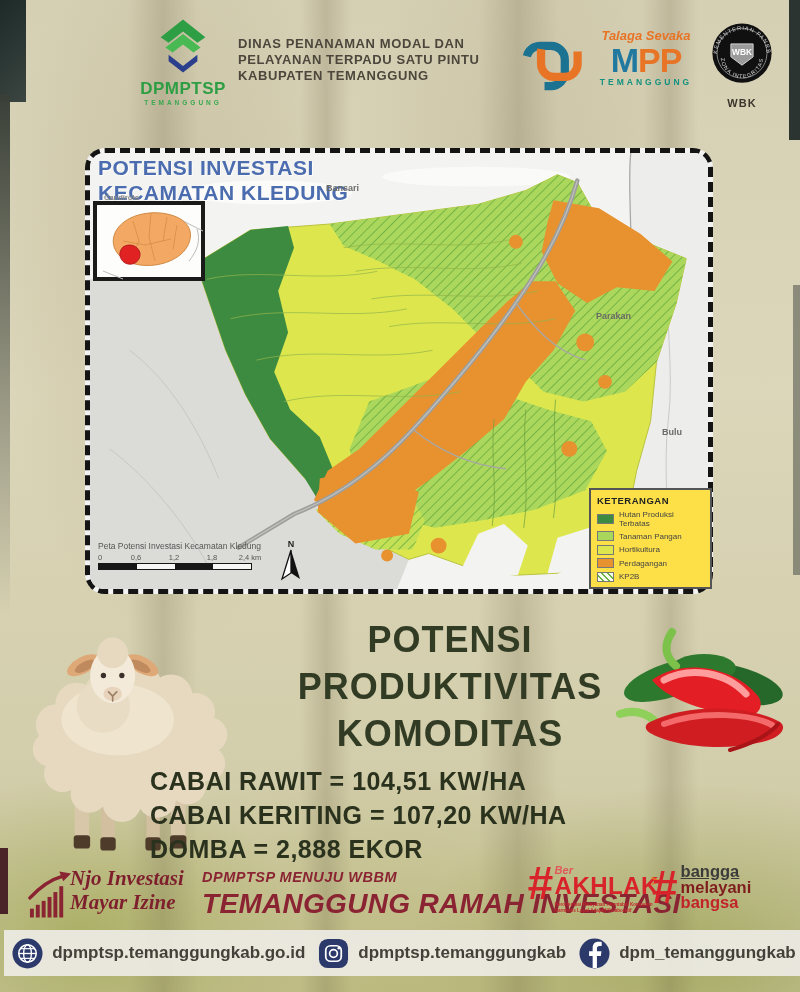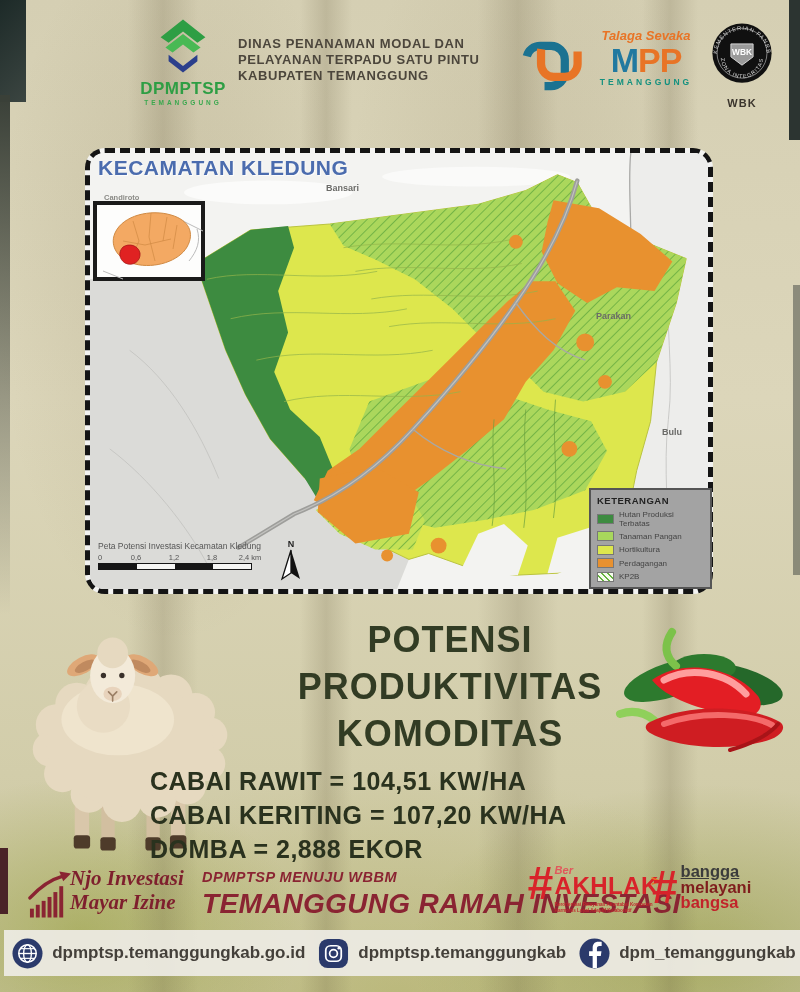--- a/index.html
+++ b/index.html
@@ -46,21 +46,21 @@
              border:5px dashed #141414;border-radius:20px;}
   .map-svg{position:absolute;inset:0;width:100%;height:100%;border-radius:14px;}
   .map-title{position:absolute;left:8px;top:2px;font-weight:800;font-size:21px;line-height:25px;
              color:#4b6cae;letter-spacing:.5px;text-shadow:1px 1px 0 rgba(255,255,255,.75);}
   .lbl{position:absolute;font-size:9px;font-weight:bold;color:#6b6b68;}
   .lbl-candiroto{left:14px;top:40px;font-size:7.5px;color:#8a8a86;}
   .lbl-bansari{left:236px;top:30px;}
   .lbl-parakan{left:506px;top:158px;}
   .lbl-bulu{left:572px;top:274px;}
   .inset{position:absolute;left:3px;top:48px;width:112px;height:80px;}
-  .legend{position:absolute;left:499px;top:335px;width:123px;background:#a3a3a3;border:2px solid #555;
+  .legend{position:absolute;left:499px;top:335px;width:123px;background:#fde047;border:2px solid #555;
           padding:5px 6px;box-sizing:border-box;}
   .legend-title{font-size:9.5px;font-weight:bold;color:#222;letter-spacing:.5px;}
   .legend-row{display:flex;gap:5px;align-items:center;margin-top:3.5px;}
   .swatch{width:17px;height:10px;border:1px solid #777;flex:0 0 auto;box-sizing:border-box;}
   .swatch--hatch{background:repeating-linear-gradient(45deg,#f6fbee 0 3px,#66b33e 3px 4.3px);}
   .legend-label{font-size:8px;color:#444;}
   .scaleblock{position:absolute;left:8px;top:388px;width:180px;}
   .scale-caption{font-size:8.5px;color:#555;}
   .scale-ticks{position:relative;height:10px;margin-top:2px;}
   .scale-ticks span{position:absolute;font-size:7.5px;color:#555;transform:translateX(-50%);}
@@ -225,20 +225,21 @@
       <path d="M440,260 C436,300 444,340 438,380"></path>
       <path d="M408,270 C404,306 412,342 406,378"></path>
     </g>
 
     <path d="M492,28 C480,72 458,112 430,152 C400,196 366,236 326,280 C286,324 246,350 206,366 L150,400" fill="none" stroke="#9e9e9b" stroke-width="4.5" stroke-linecap="round"></path>
     <path d="M492,28 C480,72 458,112 430,152 C400,196 366,236 326,280 C286,324 246,350 206,366 L150,400" fill="none" stroke="#c2c2bf" stroke-width="1.2"></path>
     <path d="M430,152 C450,180 470,200 500,210 M326,280 C350,300 380,316 420,320" stroke="#a8a8a5" stroke-width="1.5" fill="none"></path>
   </svg>
 
   <div class="map-title">
+    <div>POTENSI INVESTASI</div>
     <div>KECAMATAN KLEDUNG</div>
   </div>
 
   <div class="lbl lbl-candiroto">Candiroto</div>
 
   <svg class="inset" viewBox="0 0 112 80">
     <rect x="2" y="2" width="108" height="76" fill="#fdfdfc" stroke="#1a1a1a" stroke-width="4"></rect>
     <path d="M10,70 L30,78 M90,20 L110,30 M96,60 C104,50 108,40 104,28" stroke="#bbbbbb" stroke-width="1" fill="none"></path>
     <path d="M22,32 C30,14 58,8 78,14 C96,19 102,32 94,46 C86,60 62,68 42,63 C26,59 16,46 22,32 Z" fill="#f3a963" stroke="#d08a43" stroke-width="1"></path>
     <path d="M40,20 L46,40 L38,58 M58,12 L56,36 L62,60 M74,16 L70,40 M30,40 L52,44 L78,38 M84,24 L80,48" stroke="#d08a43" stroke-width="0.7" fill="none"></path>

